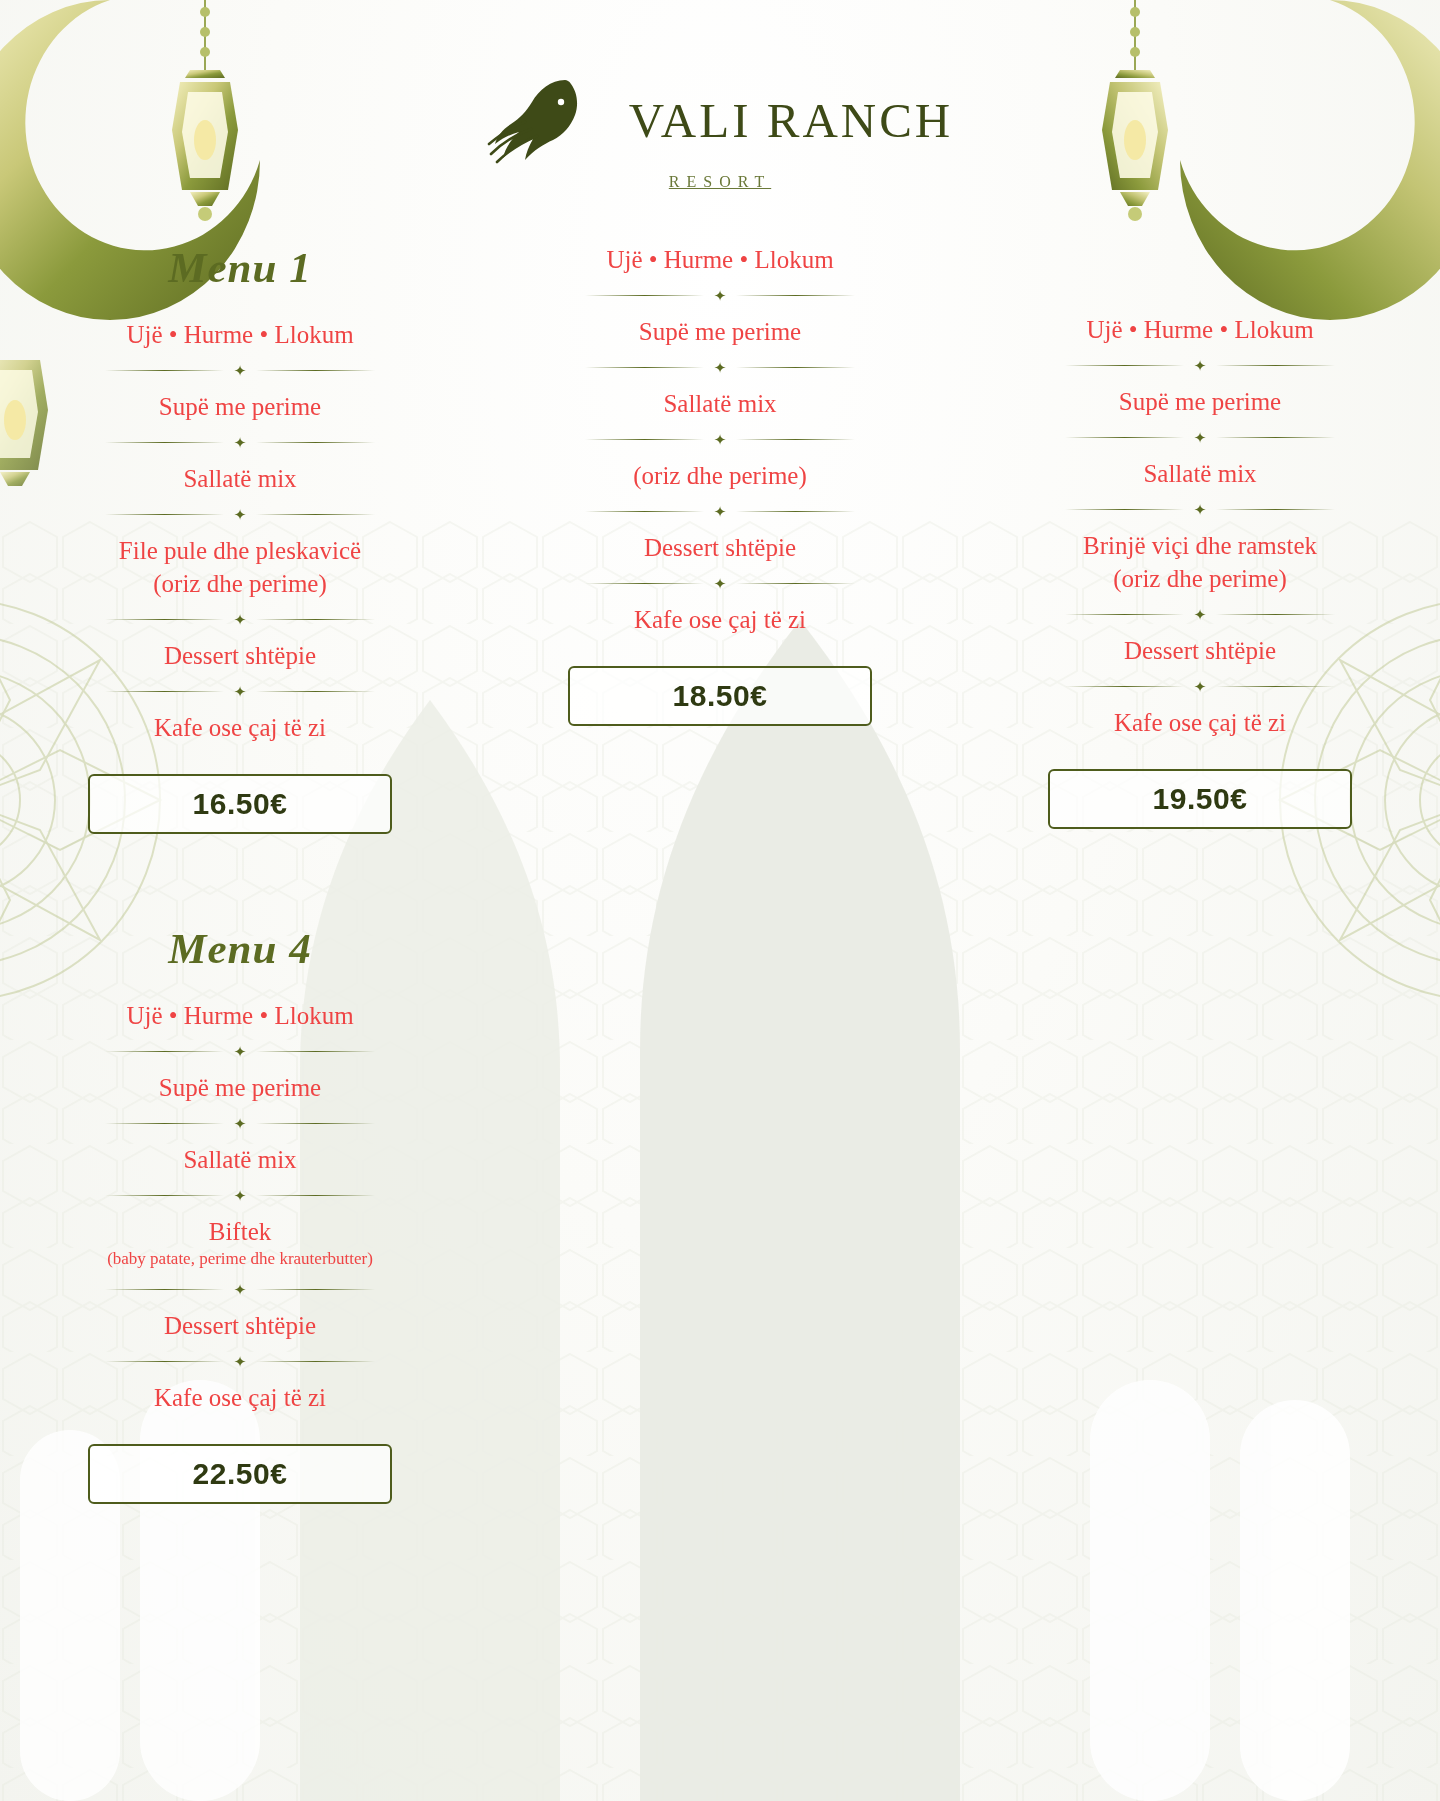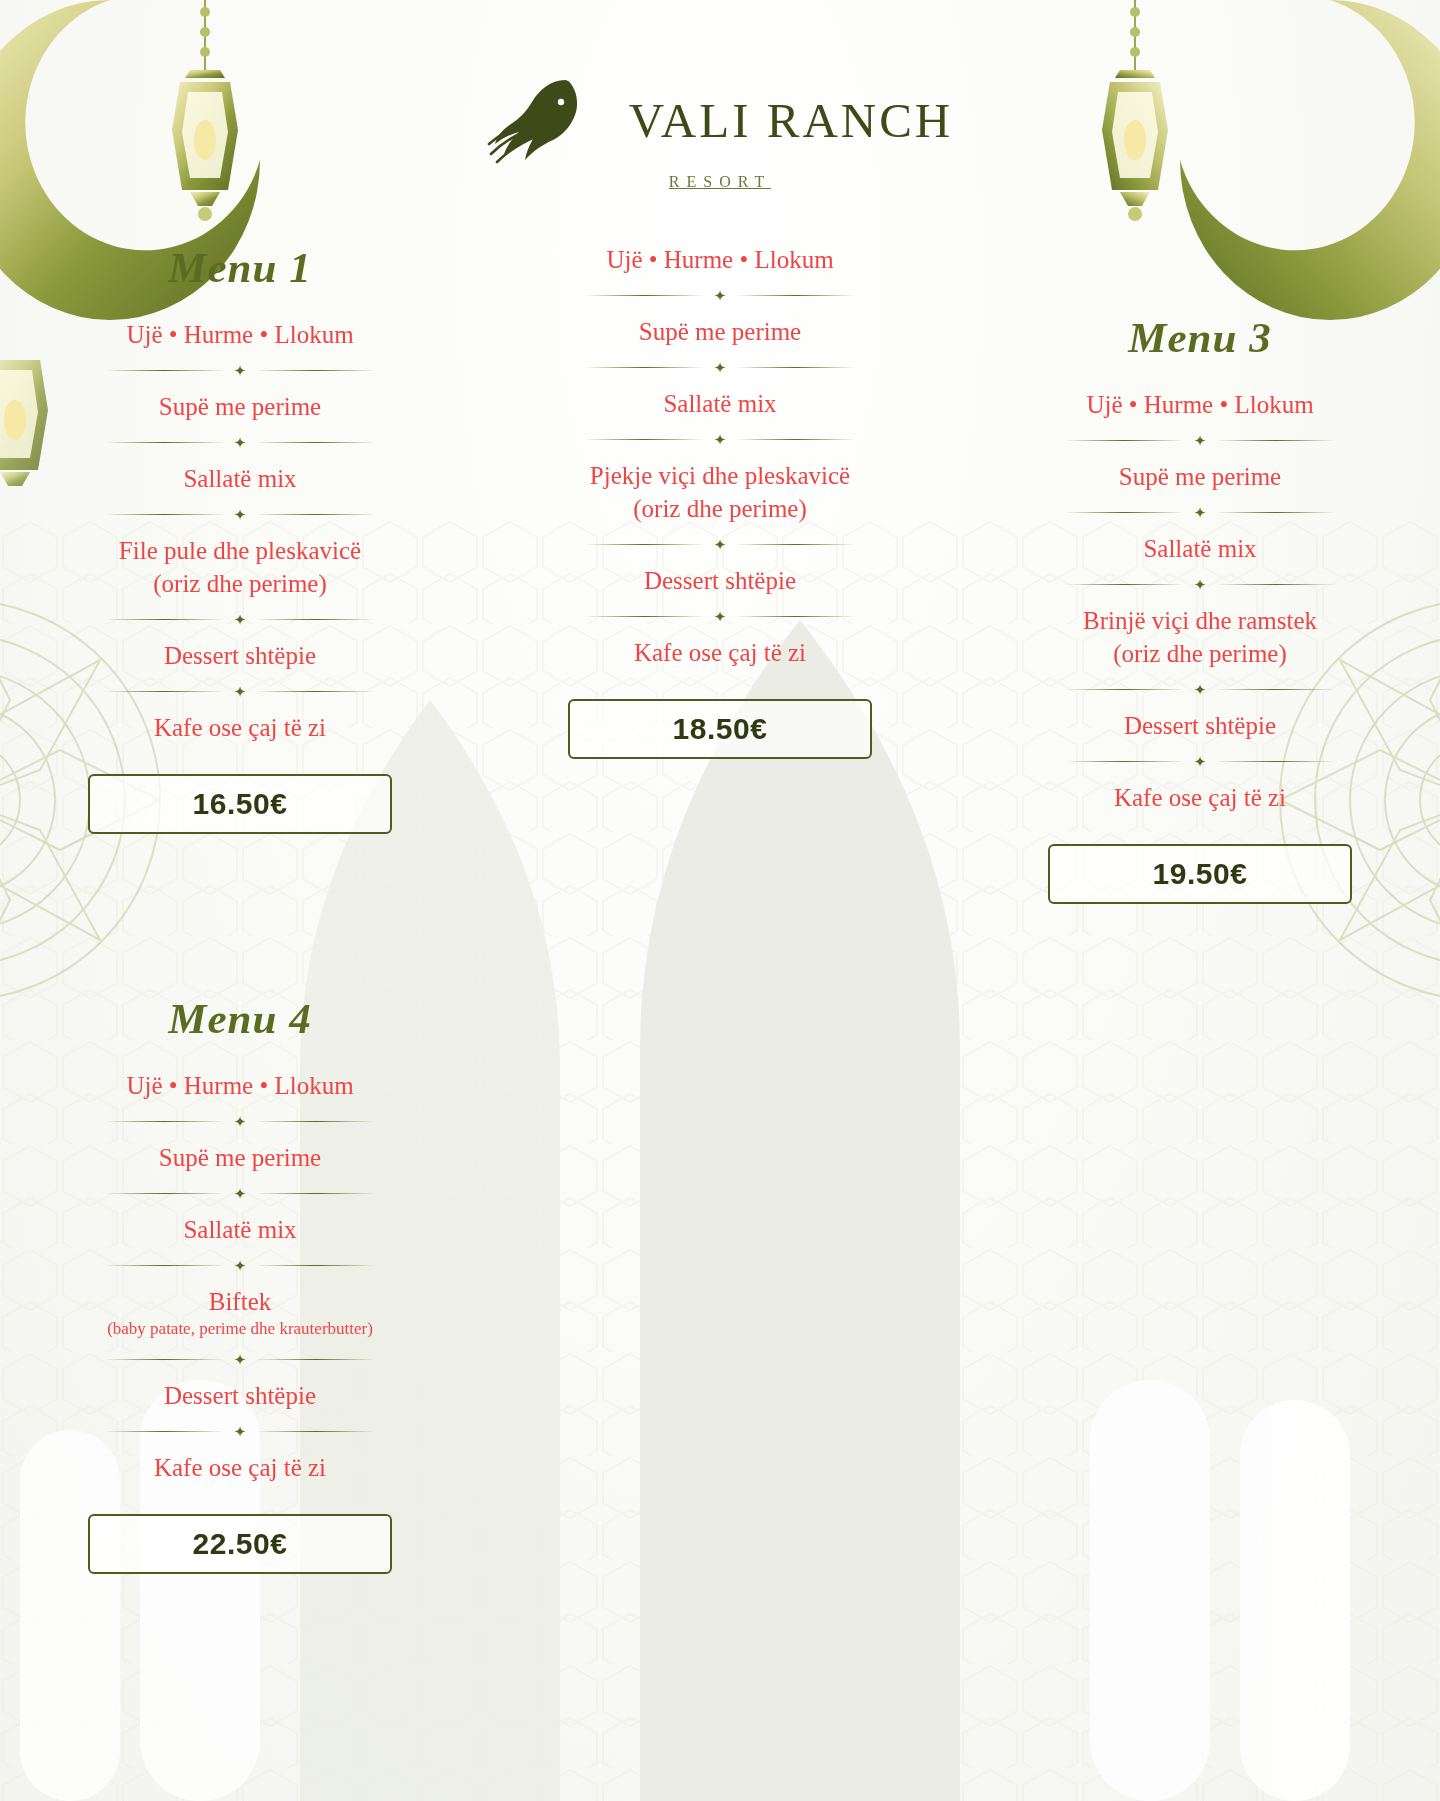--- a/index.html
+++ b/index.html
@@ -331,39 +331,37 @@
           <span class="line"></span>
           <span class="diamond">✦</span>
           <span class="line"></span>
         </div>
       <div class="menu-item">Sallatë mix</div>
       <div class="sep">
           <span class="line"></span>
           <span class="diamond">✦</span>
           <span class="line"></span>
         </div>
-      <div class="menu-item">Pjekje viçi dhe pleskavicë</div>
       <div class="menu-item">(oriz dhe perime)</div>
       <div class="sep">
           <span class="line"></span>
           <span class="diamond">✦</span>
           <span class="line"></span>
         </div>
       <div class="menu-item">Dessert shtëpie</div>
       <div class="sep">
           <span class="line"></span>
           <span class="diamond">✦</span>
           <span class="line"></span>
         </div>
       <div class="menu-item">Kafe ose çaj të zi</div>
       <div class="price-box">18.50€</div>
     </div>
 
     <div class="menu-card" style="margin-top:70px;">
-      <div class="menu-title">Menu 3</div>
       <div class="menu-item">Ujë • Hurme • Llokum</div>
       <div class="sep">
           <span class="line"></span>
           <span class="diamond">✦</span>
           <span class="line"></span>
         </div>
       <div class="menu-item">Supë me perime</div>
       <div class="sep">
           <span class="line"></span>
           <span class="diamond">✦</span>

